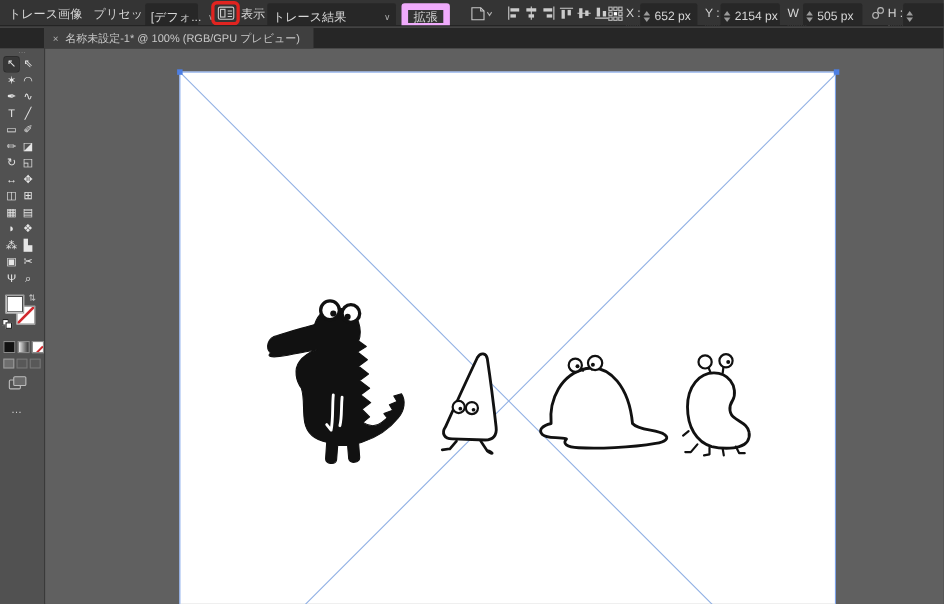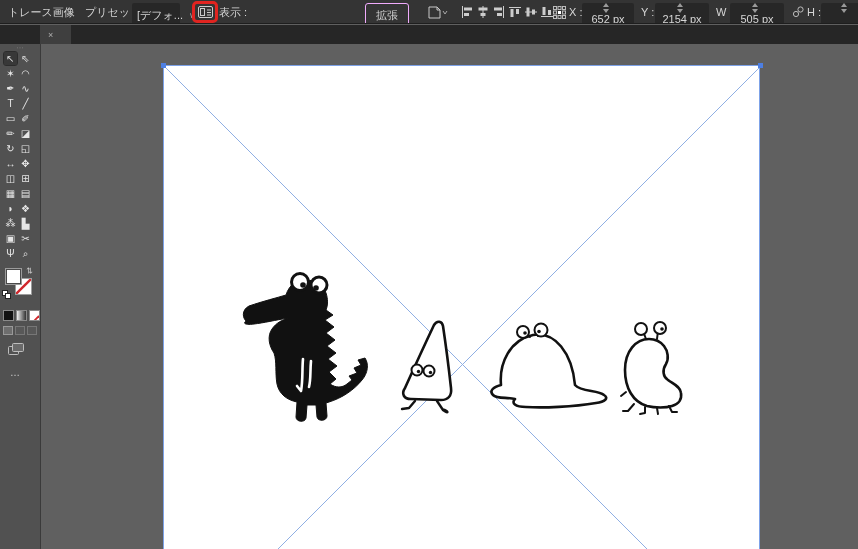--- a/index.html
+++ b/index.html
@@ -5,22 +5,22 @@
   html,body{margin:0;padding:0;background:#222;}
   *{box-sizing:border-box;font-family:"Liberation Sans","DejaVu Sans",sans-serif;}
   #app{position:relative;width:858px;height:549px;overflow:hidden;background:#606060;}
 
   
   #control-bar{position:absolute;left:0;top:0;width:858px;height:24px;background:#343434;border-bottom:1px solid #1e1e1e;overflow:hidden;z-index:30;}
   #control-bar .cb{position:absolute;top:0;height:24px;display:flex;align-items:center;color:#d6d6d6;font-size:11px;white-space:nowrap;}
   .cb-label{color:#cfcfcf;}
   .dd{background:#272727;border-radius:2px;height:17px;top:3px!important;display:flex;align-items:center;justify-content:space-between;padding:0 5px;color:#dddddd;font-size:10.5px;}
   .dd .chev{color:#aaaaaa;font-size:8px;margin-left:6px;}
-  .btn{background:transparent;border:1px solid #f0abfc;border-radius:3px;height:17px;top:3px!important;display:flex;align-items:center;justify-content:center;color:#e2e2e2;font-size:11px;}
-  .numfield{background:#272727;border-radius:2px;height:17px;top:3px!important;display:flex;align-items:center;padding:0 3px;color:#dddddd;font-size:10px;flex-direction:column;}
+  .btn{background:transparent;border:6px solid #f0abfc;border-radius:3px;height:17px;top:3px!important;display:flex;align-items:center;justify-content:center;color:#e2e2e2;font-size:11px;}
+  .numfield{background:#272727;border-radius:2px;height:17px;top:3px!important;display:flex;align-items:center;padding:0 3px;color:#dddddd;font-size:10px;}
   .spin{display:inline-flex;flex-direction:column;justify-content:center;margin-right:4px;gap:2px;}
   .spin i{display:block;width:0;height:0;border-left:3px solid transparent;border-right:3px solid transparent;}
   .spin .up{border-bottom:4px solid #9a9a9a;}
   .spin .dn{border-top:4px solid #9a9a9a;}
   .underl{border-bottom:1px dotted #8a8a8a;padding-bottom:0px;}
   #annotation-red{position:absolute;left:192px;top:1px;width:26px;height:22px;border:3px solid #e02420;border-radius:5px;z-index:40;pointer-events:none;}
   .iconbtn{display:flex;align-items:center;justify-content:center;}
 
   
   #tab-bar{position:absolute;left:0;top:25px;width:858px;height:19px;background:#262626;z-index:20;}
@@ -77,20 +77,24 @@
       <svg width="15" height="12" viewBox="0 0 15 12">
         <rect x="0.5" y="0.5" width="14" height="11" rx="1.5" fill="none" stroke="#cccccc"></rect>
         <rect x="2.5" y="2.5" width="4" height="7" fill="none" stroke="#cccccc" stroke-width="1"></rect>
         <line x1="9" y1="4" x2="13" y2="4" stroke="#cccccc"></line>
         <line x1="9" y1="6.5" x2="13" y2="6.5" stroke="#cccccc"></line>
         <line x1="9" y1="9" x2="13" y2="9" stroke="#cccccc"></line>
       </svg>
     </div>
     <div id="annotation-red"></div>
     <div class="cb cb-label" style="left:219px">表示 :</div>
+    <div class="cb dd" style="left:243px;width:117px">
+      <span>トレース結果</span>
+      <span class="chev">∨</span>
+    </div>
     <div class="cb btn" style="left:365px;width:44px">
       <span>拡張</span>
     </div>
 
     <div class="cb iconbtn" style="left:427px;width:22px">
       <svg width="20" height="13" viewBox="0 0 20 13">
         <path d="M1,1 L9,1 L12,4 L12,12 L1,12 Z" fill="none" stroke="#c8c8c8"></path>
         <path d="M9,1 L9,4 L12,4" fill="none" stroke="#c8c8c8"></path>
         <polyline points="15,5 17,8 19,5" fill="none" stroke="#aaaaaa"></polyline>
       </svg>
@@ -190,20 +194,21 @@
       <span class="spin">
           <i class="up"></i>
           <i class="dn"></i>
         </span>
     </div>
   </div>
 
   <div id="tab-bar">
     <div id="doc-tab">
       <span class="close">×</span>
+      <span>名称未設定-1* @ 100% (RGB/GPU プレビュー)</span>
     </div>
   </div>
 
   <div id="tools-panel">
     <div id="tools-grip">⋯</div>
     <div id="tools-grid">
       <div class="tool active">
           <span>↖</span>
         </div>
       <div class="tool">

